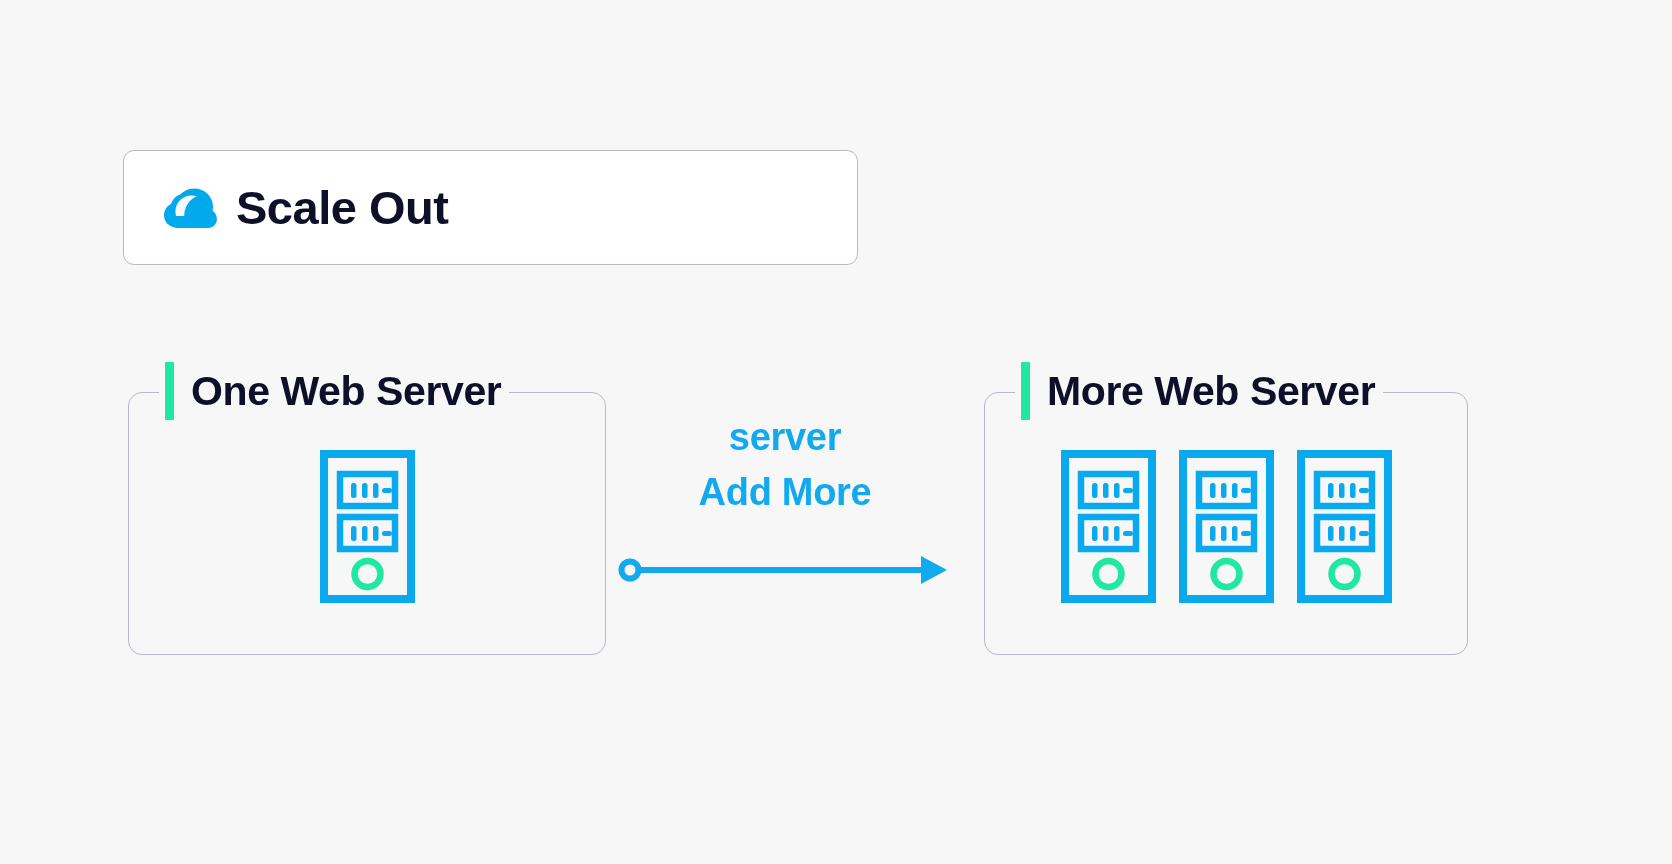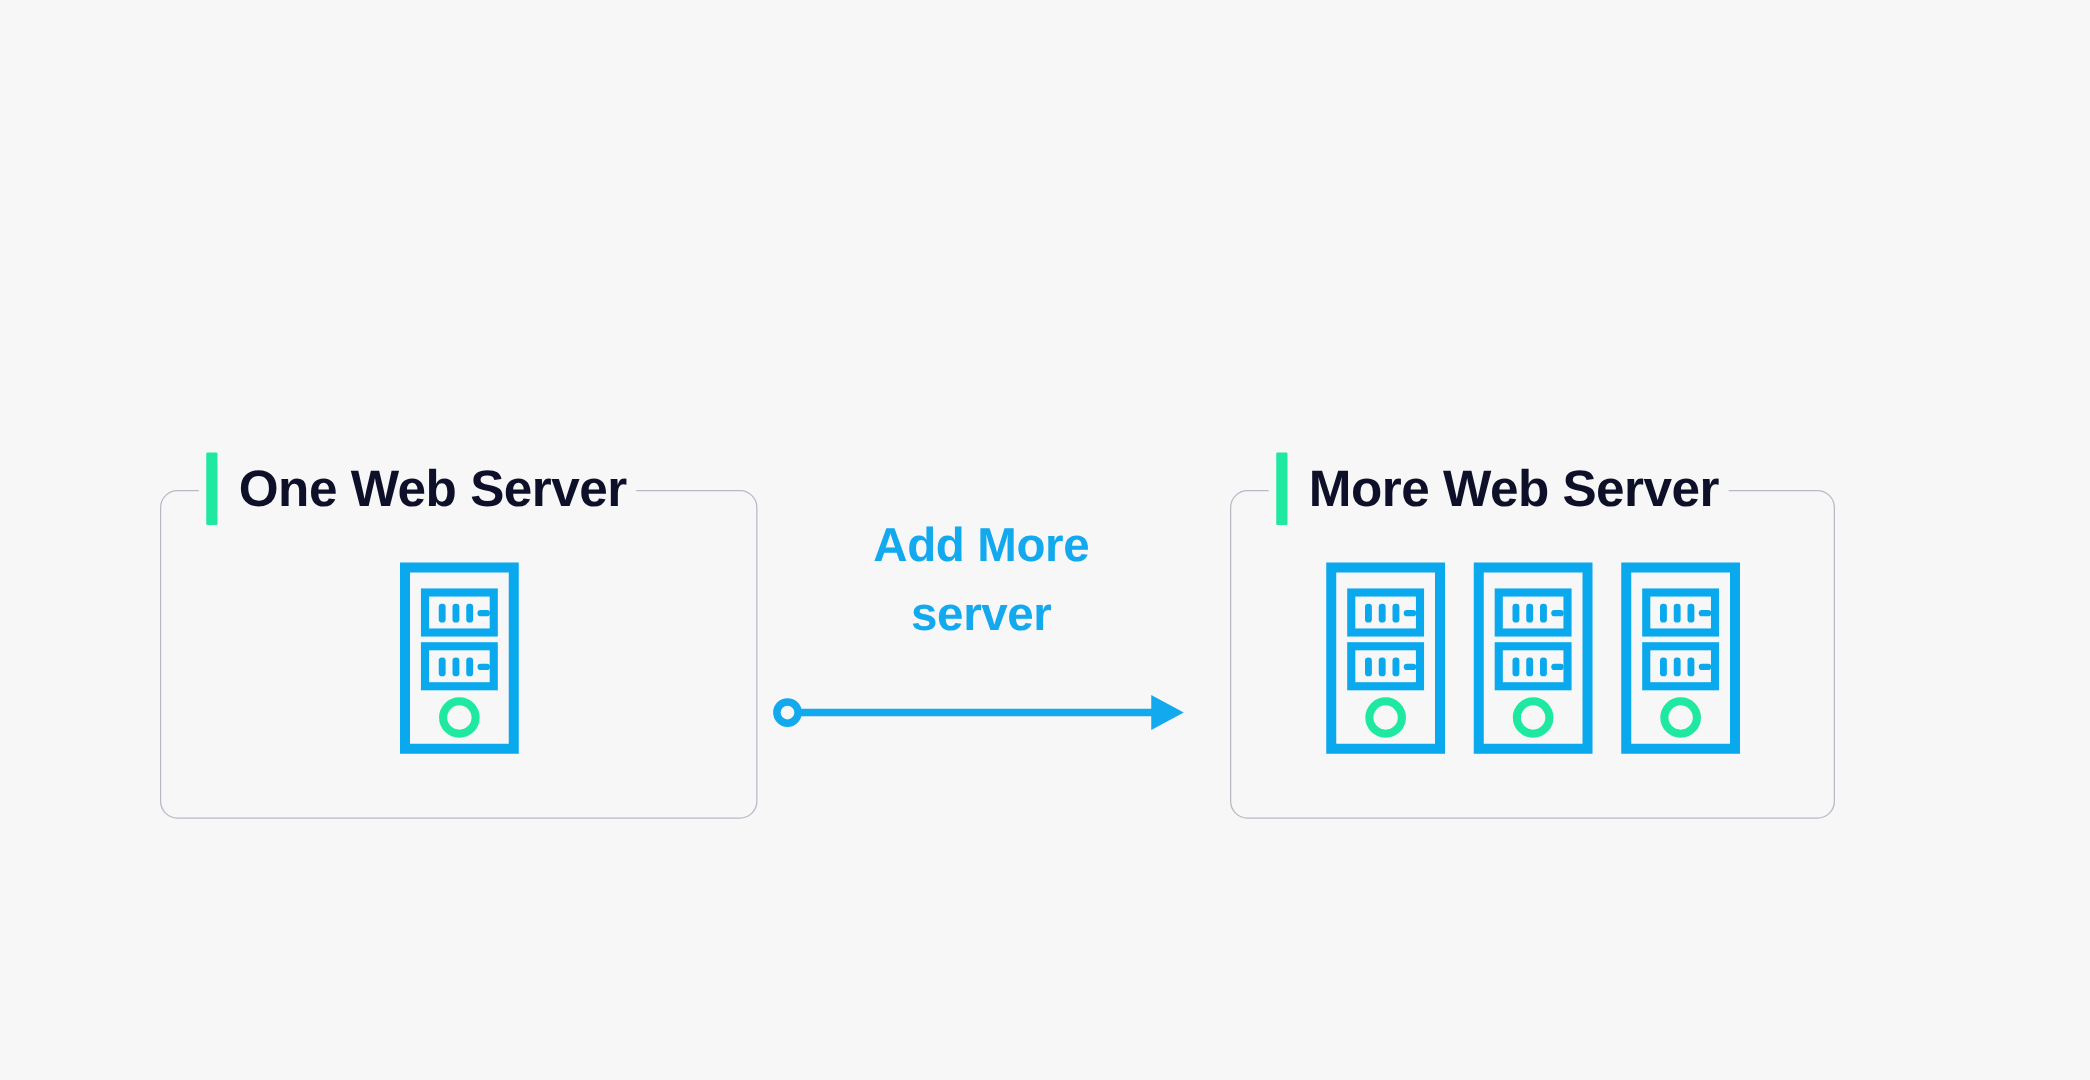--- a/index.html
+++ b/index.html
@@ -142,20 +142,38 @@
     top: 545px;
     width: 340px;
     height: 50px;
   }
 </style>
 </head>
 <body>
 
 <div class="canvas">
 
+  <div class="header-card">
+    <svg class="cloud-icon" viewBox="0 0 56 44">
+      <path d="M16.5 42 C8.0 42 2 36.2 2 29.2 C2 22.6 7.2 17.2 14.0 16.6
+               C16.0 8.4 23.6 2.4 32.4 2.4 C42.6 2.4 51.0 10.5 51.0 20.6
+               C51.0 22.0 50.85 23.3 50.55 24.6
+               C53.2 26.6 54.9 29.8 54.9 33.3 C54.9 38.1 51.0 42 46.1 42 Z" fill="#00a8ec"></path>
+      <path d="M22.2 30.0 C22.2 21.2 27.3 13.6 34.6 10.3
+               C33.0 9.8 31.3 9.5 29.5 9.5
+               C20.6 9.5 13.4 16.7 13.4 25.6
+               C13.4 27.2 13.6 28.7 14.0 30.0 Z" fill="#f7f9fb"></path>
+      <path d="M14.2 33.2 C13.2 30.9 12.7 28.3 12.7 25.6
+               C12.7 17.2 18.6 10.2 26.4 8.6
+               C25.0 8.2 23.6 8.0 22.1 8.0
+               C14.6 8.0 8.6 14.2 8.6 21.9
+               C8.6 26.9 11.1 31.3 14.9 33.8 Z" fill="#00a8ec"></path>
+    </svg>
+    <div class="header-title">Scale Out</div>
+  </div>
 
   <div class="panel panel-left">
     <div class="panel-legend">
       <span class="accent-bar"></span>
       <span class="panel-title">One Web Server</span>
     </div>
 
     <div class="server-row server-row-left">
       <svg class="server-icon" width="97" height="155" viewBox="0 0 97 155">
         <rect x="5" y="5" width="87" height="145" fill="none" stroke="#0aa8ec" stroke-width="8"></rect>
@@ -168,22 +186,22 @@
         <rect x="32" y="77" width="5.5" height="15" rx="2.5" fill="#0aa8ec"></rect>
         <rect x="43" y="77" width="5.5" height="15" rx="2.5" fill="#0aa8ec"></rect>
         <rect x="54" y="77" width="5.5" height="15" rx="2.5" fill="#0aa8ec"></rect>
         <rect x="63" y="82" width="10" height="5" rx="2.5" fill="#0aa8ec"></rect>
         <circle cx="48.5" cy="125" r="13" fill="none" stroke="#1fe9a0" stroke-width="6.5"></circle>
       </svg>
     </div>
   </div>
 
   <div class="connector-label">
+    <div>server</div>
     <div>Add More</div>
-    <div>server</div>
   </div>
 
   <svg class="connector-arrow" viewBox="0 0 340 50">
     <line x1="22" y1="25" x2="308" y2="25" stroke="#12a9ef" stroke-width="6"></line>
     <circle cx="15" cy="25" r="8.5" fill="#f7f7f8" stroke="#12a9ef" stroke-width="6"></circle>
     <polygon points="306,11 332,25 306,39" fill="#12a9ef"></polygon>
   </svg>
 
   <div class="panel panel-right">
     <div class="panel-legend">

